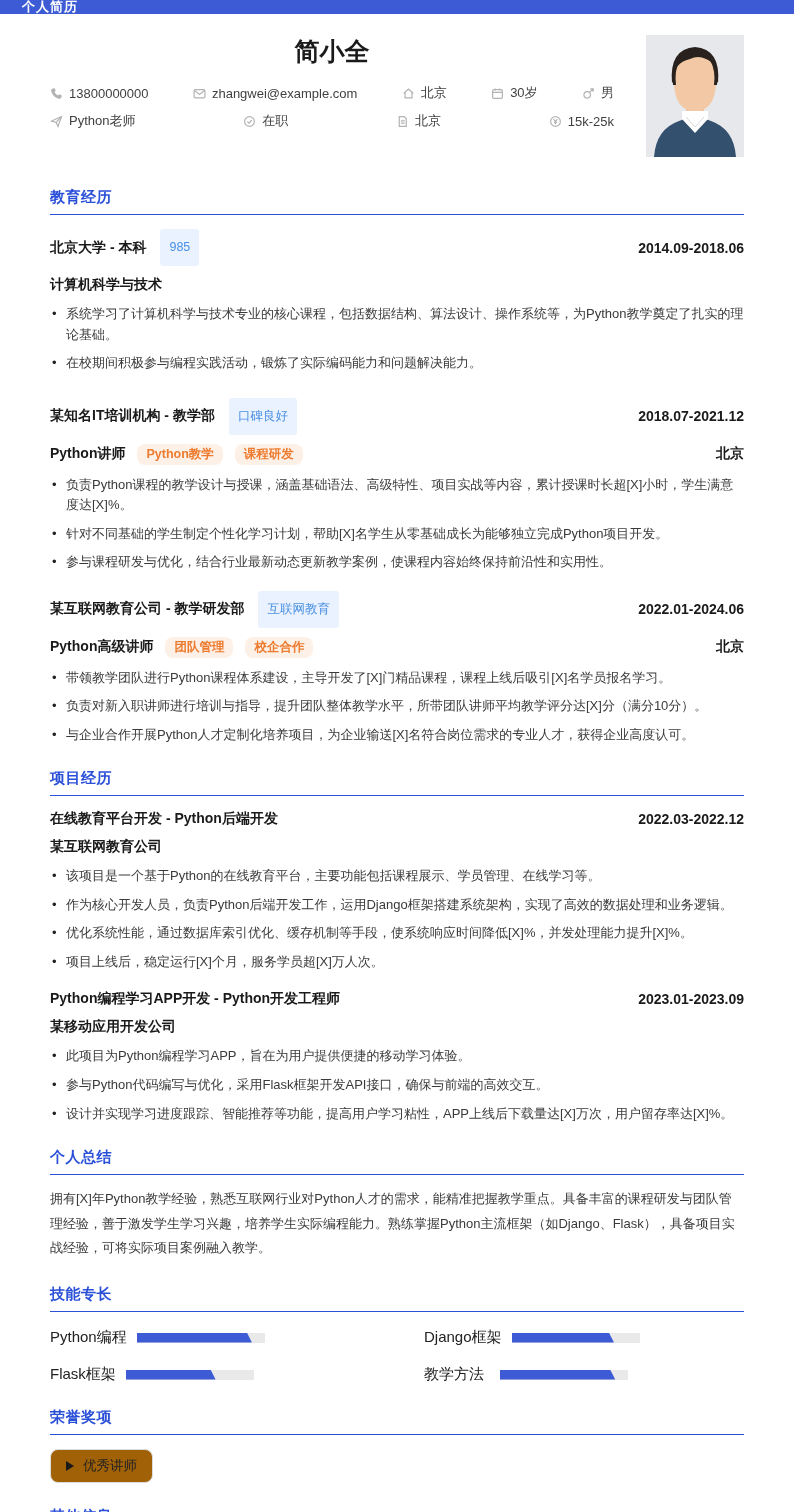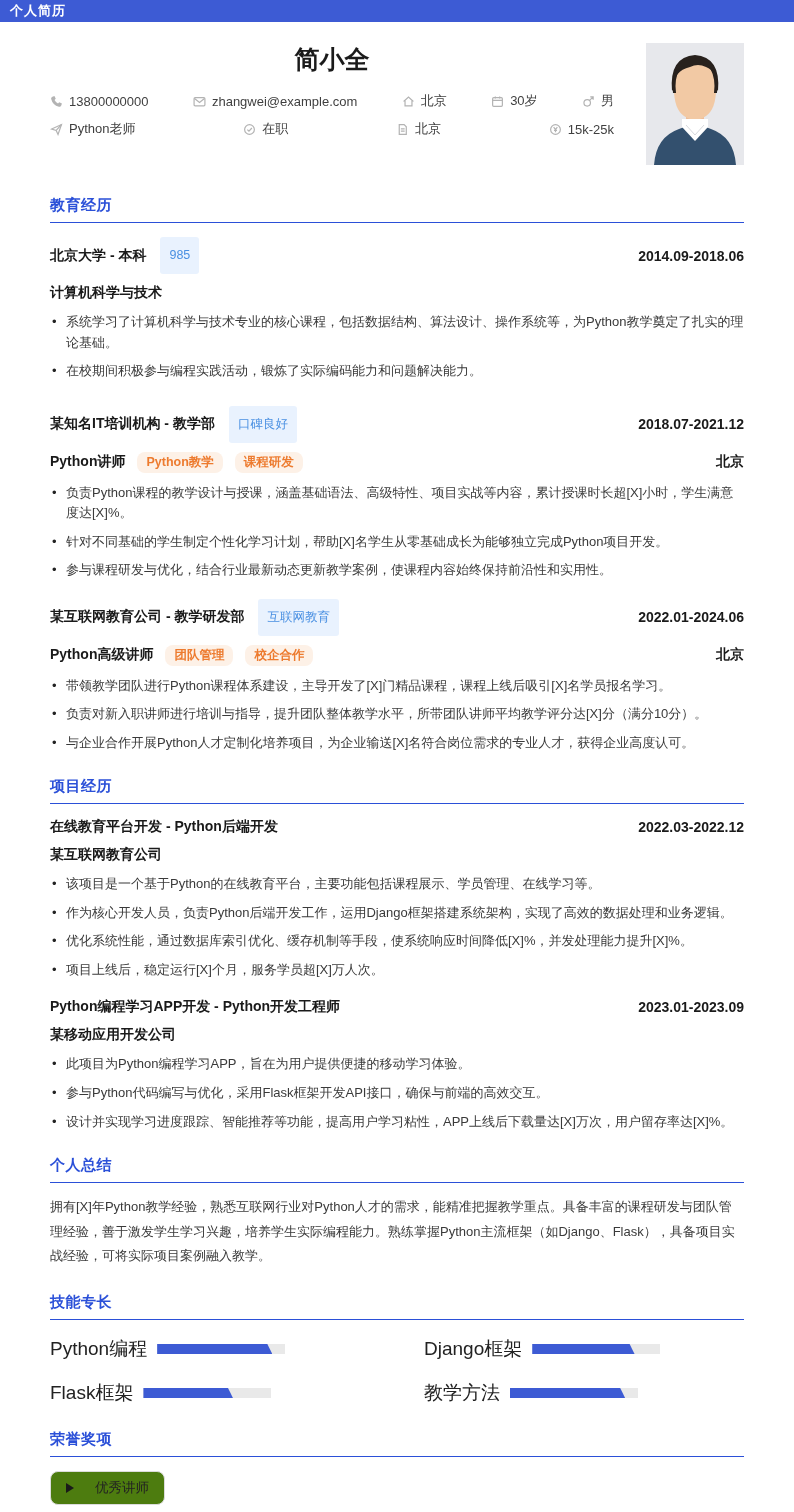--- a/index.html
+++ b/index.html
@@ -7,21 +7,21 @@
     --tag-bg:#fdf1e7; --tag-fg:#ed7b2f; --ink:#1a1a1a; --body:#3a3a3a; --icon:#b3b3b3;
     --track:#e9e9e9;
   }
   *{margin:0;padding:0;box-sizing:border-box;}
   html,body{background:#fff;}
   body{
     width:794px;height:1512px;overflow:hidden;margin:0 auto;
     font-family:"Liberation Sans","DejaVu Sans",sans-serif;color:var(--ink);
   }
   
-  .topbar{height:22px;background:var(--brand);display:flex;align-items:center;padding:0 10px;}
+  .topbar{height:14px;background:var(--brand);display:flex;align-items:center;padding:0 22px;}
   .topbar-title{color:#fff;font-size:13px;font-weight:600;letter-spacing:1px;}
   
   .header{position:relative;padding:20px 50px 34px;}
   .photo{position:absolute;right:50px;top:21px;width:98px;height:122px;overflow:hidden;}
   .photo svg{display:block;}
   .header-info{margin-right:130px;text-align:center;}
   .name{font-size:25px;font-weight:700;line-height:34px;}
   .contact-row{display:flex;justify-content:space-between;align-items:center;gap:18px;margin-top:16px;font-size:13px;color:#3f3f3f;}
   .contact-row + .contact-row{margin-top:10px;}
   .ct{display:inline-flex;align-items:center;gap:6px;white-space:nowrap;}
@@ -44,26 +44,26 @@
   ul.bullets{list-style:none;margin-top:10px;}
   ul.bullets li{
     position:relative;padding-left:16px;font-size:13px;line-height:1.58;color:var(--body);margin-bottom:8px;
   }
   ul.bullets li::before{content:"•";position:absolute;left:2px;top:0;color:#222;}
   
   .summary-text{margin-top:12px;font-size:13px;line-height:1.9;color:var(--body);}
   
   .skill-grid{display:grid;grid-template-columns:1fr 1fr;column-gap:54px;row-gap:18px;margin-top:16px;}
   .skill{display:flex;align-items:center;}
-  .skill-name{font-size:19px;color:#222;margin-right:10px;min-width:66px;}
+  .skill-name{font-size:15px;color:#222;margin-right:10px;min-width:66px;}
   .skill-track{width:128px;height:10px;background:var(--track);position:relative;overflow:hidden;}
   .skill-fill{height:100%;background:var(--brand);clip-path:polygon(0 0,calc(100% - 5px) 0,100% 100%,0 100%);}
   
-  .honor-chip{display:inline-flex;align-items:center;gap:21px;margin-top:14px;
-    border:1px solid #dcdcdc;border-radius:8px;padding:7px 15px;font-size:13.5px;color:#222;background:#4d7c0f;cursor:pointer;}
+  .honor-chip{display:inline-flex;align-items:center;gap:9px;margin-top:14px;
+    border:1px solid #dcdcdc;border-radius:8px;padding:7px 15px;font-size:13.5px;color:#222;background:#a16207;cursor:pointer;}
   .honor-chip svg{display:block;}
 </style>
 </head>
 <body>
 
 <div class="topbar">
   <span class="topbar-title">个人简历</span>
 </div>
 
 <div class="header">

